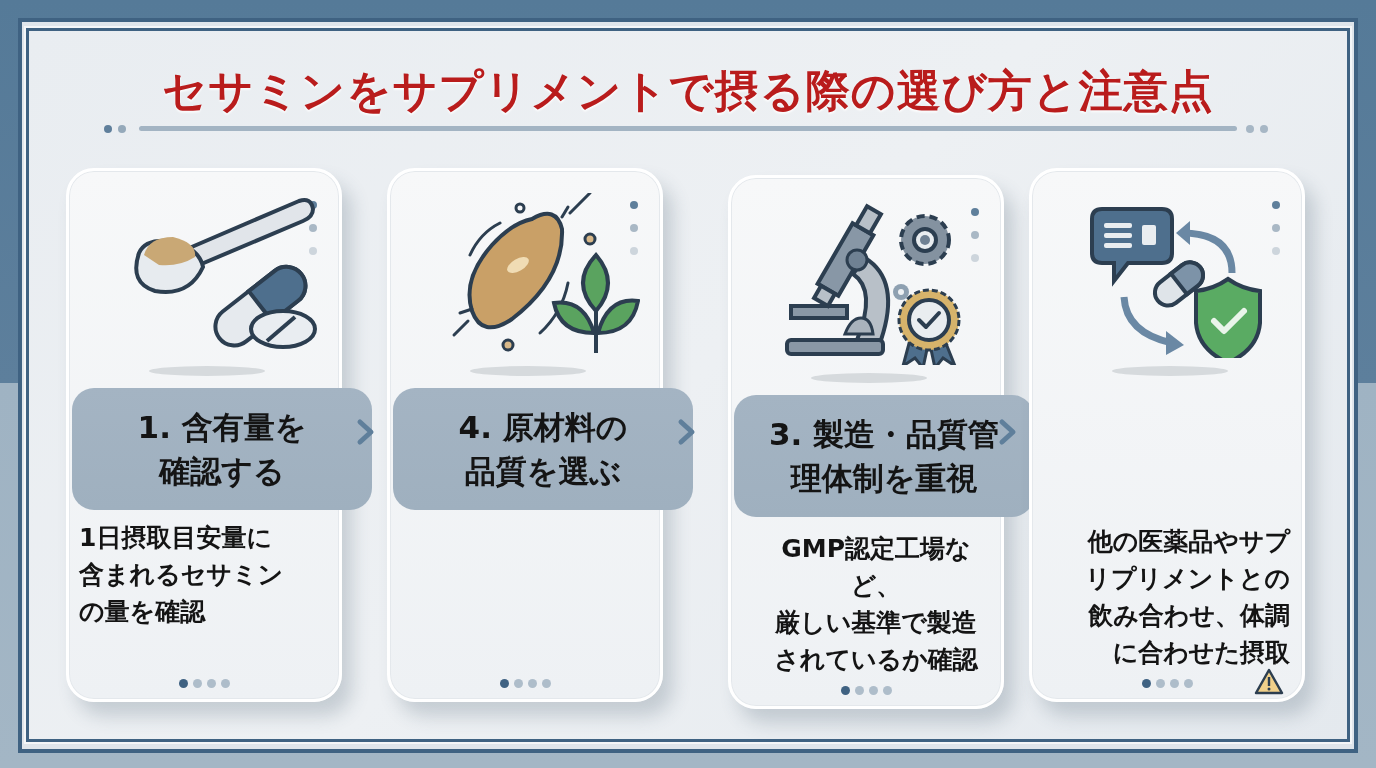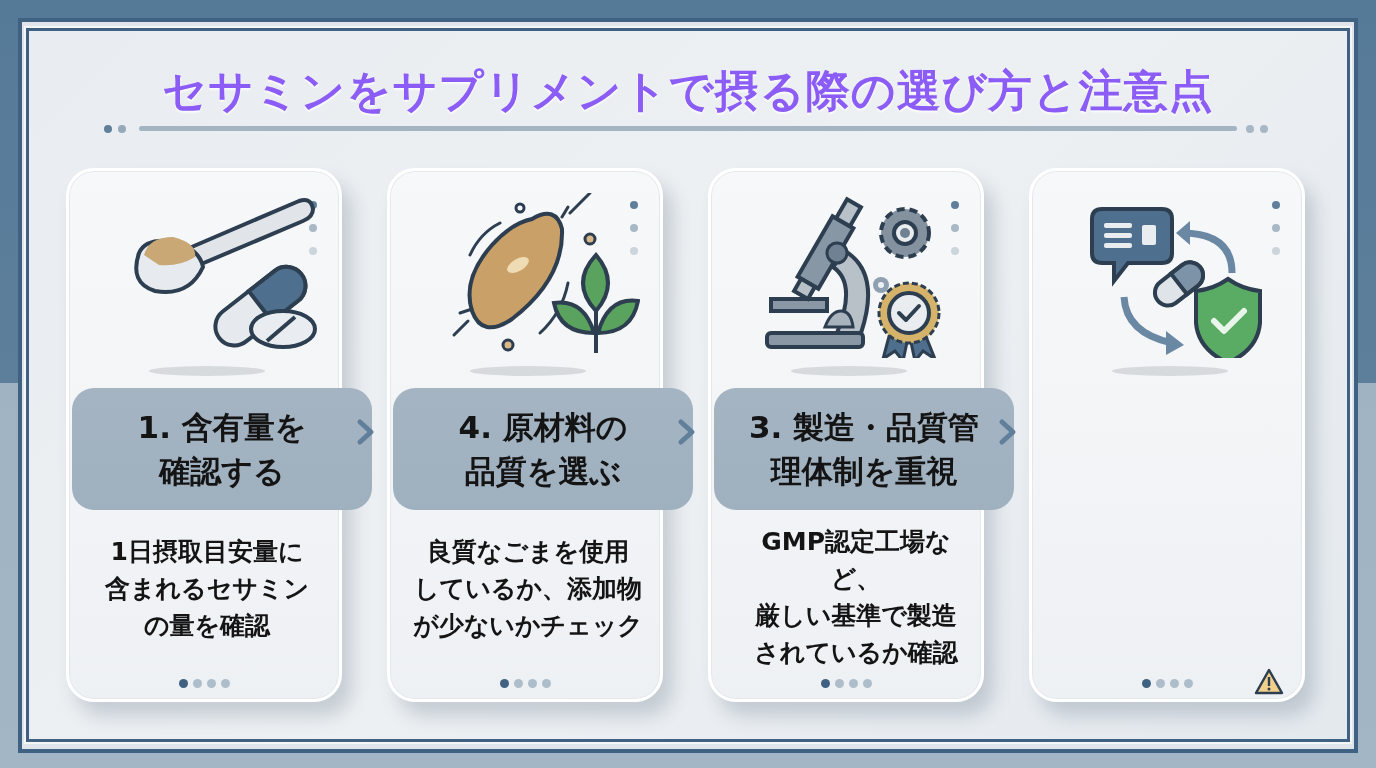--- a/index.html
+++ b/index.html
@@ -16,21 +16,21 @@
   }
   .inner-frame {
     position: absolute; left: 26px; top: 28px; width: 1324px; height: 714px;
     background: linear-gradient(135deg, #e9edf1 0%, #edf0f3 50%, #e4e9ee 100%);
     border: 3px solid #3f6282;
     outline: 2px solid #f4f6f8;
   }
 
   .title {
     position: absolute; left: 0; top: 62px; width: 1376px; text-align: center;
-    font-size: 44px; font-weight: bold; color: #8b5cf6;
+    font-size: 44px; font-weight: bold; color: #b91c1c;
     letter-spacing: 1px;
     text-shadow: 0 2px 2px rgba(255,255,255,0.8);
   }
   .title-rule {
     position: absolute; left: 139px; top: 126px; width: 1098px; height: 5px;
     border-radius: 3px; background: #a3b4c3;
   }
   .rule-dot { position: absolute; top: 125px; width: 8px; height: 8px; border-radius: 50%; }
 
   .card {
@@ -52,22 +52,22 @@
     background: linear-gradient(180deg, #a4b4c3 0%, #9fb0bf 100%);
     border-radius: 22px;
     display: flex; align-items: center; justify-content: center;
     text-align: center;
   }
   .card-header-text {
     font-size: 31px; font-weight: bold; color: #141414; line-height: 44px;
     white-space: pre-line;
   }
   .card-body {
-    position: absolute; left: 10px; top: 362px; width: 256px;
-    text-align: center; font-size: 25px; font-weight: bold; color: #141414;
+    position: absolute; left: 10px; top: 348px; width: 256px;
+    font-size: 25px; font-weight: bold; color: #141414;
     line-height: 37px; white-space: pre-line;
   }
   .card-body.left { text-align: center; padding-left: 14px; }
   .pager {
     position: absolute; left: 0; width: 100%; top: 508px; text-align: center; font-size: 0;
   }
   .pager span { display: inline-block; width: 9px; height: 9px; border-radius: 50%; margin: 0 2.5px; }
   .arrow {
     position: absolute; top: 418px; width: 22px; height: 28px;
   }
@@ -141,33 +141,30 @@
     <path d="M176 160 L176 110" stroke="#2c3e50" stroke-width="4"></path>
     <path d="M176 118 Q150 90 176 62 Q200 90 176 118 Z" fill="#5aa35f" stroke="#2c3e50" stroke-width="4"></path>
     <path d="M174 140 Q140 140 134 110 Q164 106 174 140 Z" fill="#5aa35f" stroke="#2c3e50" stroke-width="4"></path>
     <path d="M178 140 Q212 140 218 108 Q188 104 178 140 Z" fill="#5aa35f" stroke="#2c3e50" stroke-width="4"></path>
   </svg>
   <div class="icon-shadow"></div>
   <div class="card-header">
     <div class="card-header-text">4. 原材料の
 品質を選ぶ</div>
   </div>
-  <div class="card-body">良質なごまを使用
-しているか、添加物
-が少ないかチェック</div>
   <div class="pager">
     <span style="background:#3f6282"></span><span style="background:#aebdca"></span><span style="background:#aebdca"></span><span style="background:#aebdca"></span>
   </div>
 </div>
 
 <svg class="arrow" style="left:676px;" viewBox="0 0 22 28">
   <path d="M5 4 L16 14 L5 24" fill="none" stroke="#5f7f9b" stroke-width="5" stroke-linecap="round" stroke-linejoin="round"></path>
 </svg>
 
-<div class="card" style="left:708px;">
+<div class="card" style="left:728px;margin-top:7px;">
   <div class="card-dots">
     <span style="background:#5f7f9b"></span>
       <span style="background:#a9b8c5"></span>
       <span style="background:#cdd5dc"></span>
   </div>
   <svg class="icon-area" viewBox="0 0 220 165">
     <rect x="26" y="160" width="0" height="0"></rect>
     <rect x="32" y="148" width="96" height="14" rx="4" fill="#8a98a6" stroke="#2c3e50" stroke-width="4" transform="translate(-6 -8)"></rect>
     <rect x="30" y="106" width="56" height="12" fill="#8a98a6" stroke="#2c3e50" stroke-width="4"></rect>
     <path d="M104 58 Q140 80 120 140 L96 140 Q116 90 92 74 Z" fill="#b8c0c8" stroke="#2c3e50" stroke-width="4"></path>
@@ -229,20 +226,24 @@
     <path d="M62 104 Q64 140 110 150" fill="none" stroke="#6a88a4" stroke-width="7"></path>
     <path d="M104 138 L122 152 L104 162 Z" fill="#6a88a4"></path>
     <g transform="rotate(-38 114 92)">
       <rect x="90" y="80" width="54" height="26" rx="13" fill="#dfe4e9" stroke="#2c3e50" stroke-width="4"></rect>
       <path d="M117 80 L131 80 A13 13 0 0 1 131 106 L117 106 Z" fill="#7d93a8" stroke="#2c3e50" stroke-width="4"></path>
     </g>
     <path d="M166 86 Q180 96 198 98 L198 130 Q196 156 166 170 Q136 156 134 130 L134 98 Q152 96 166 86 Z" fill="#5aab63" stroke="#2c3e50" stroke-width="4"></path>
     <path d="M152 128 L162 138 L182 118" fill="none" stroke="#e9f4ea" stroke-width="6" stroke-linecap="round" stroke-linejoin="round"></path>
   </svg>
   <div class="icon-shadow"></div>
+  <div class="card-body" style="top:352px;text-align:right;padding-right:8px;">他の医薬品やサプ
+リプリメントとの
+飲み合わせ、体調
+に合わせた摂取</div>
   <div class="pager">
     <span style="background:#3f6282"></span><span style="background:#aebdca"></span><span style="background:#aebdca"></span><span style="background:#aebdca"></span>
   </div>
   <svg class="warn" viewBox="0 0 30 27">
     <path d="M15 2 L28 25 L2 25 Z" fill="#f0d08a" stroke="#2c3e50" stroke-width="2.5" stroke-linejoin="round"></path>
     <rect x="13.8" y="9" width="2.4" height="9" fill="#2c3e50"></rect>
     <circle cx="15" cy="21" r="1.5" fill="#2c3e50"></circle>
   </svg>
 </div>
 

